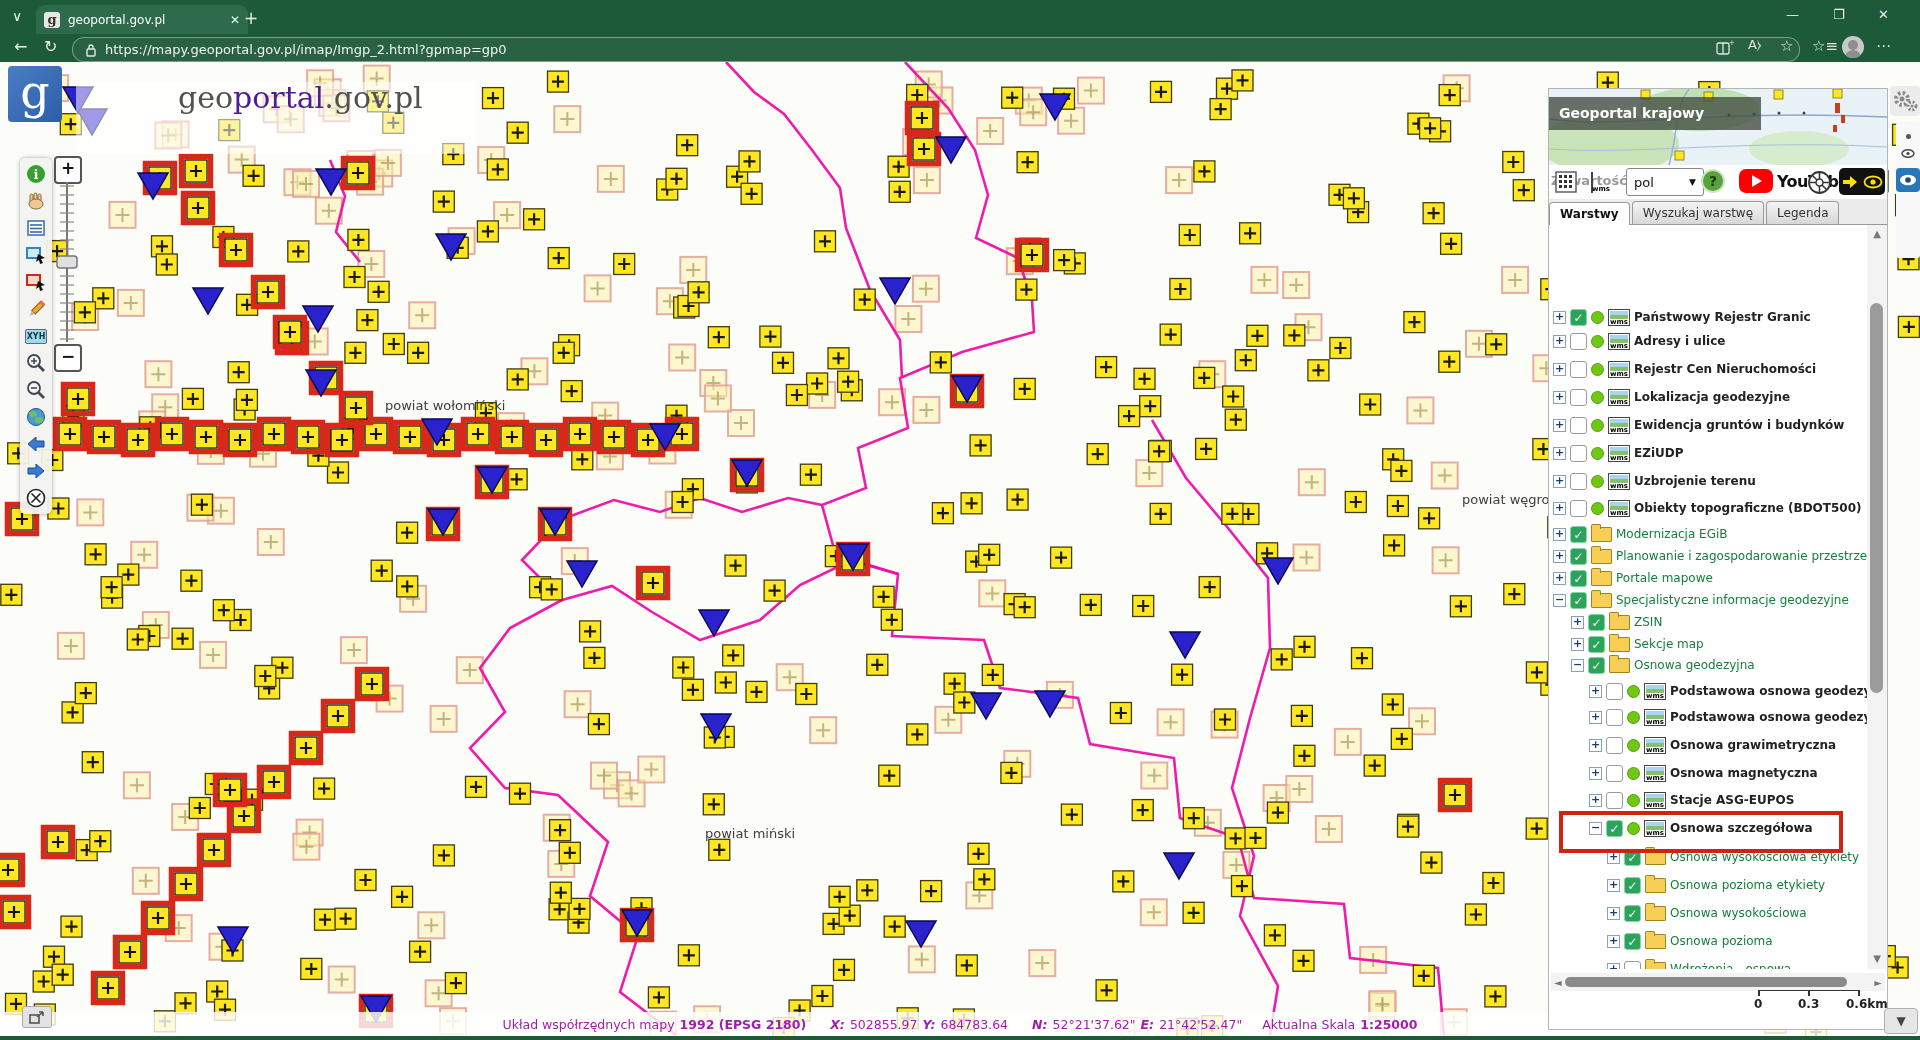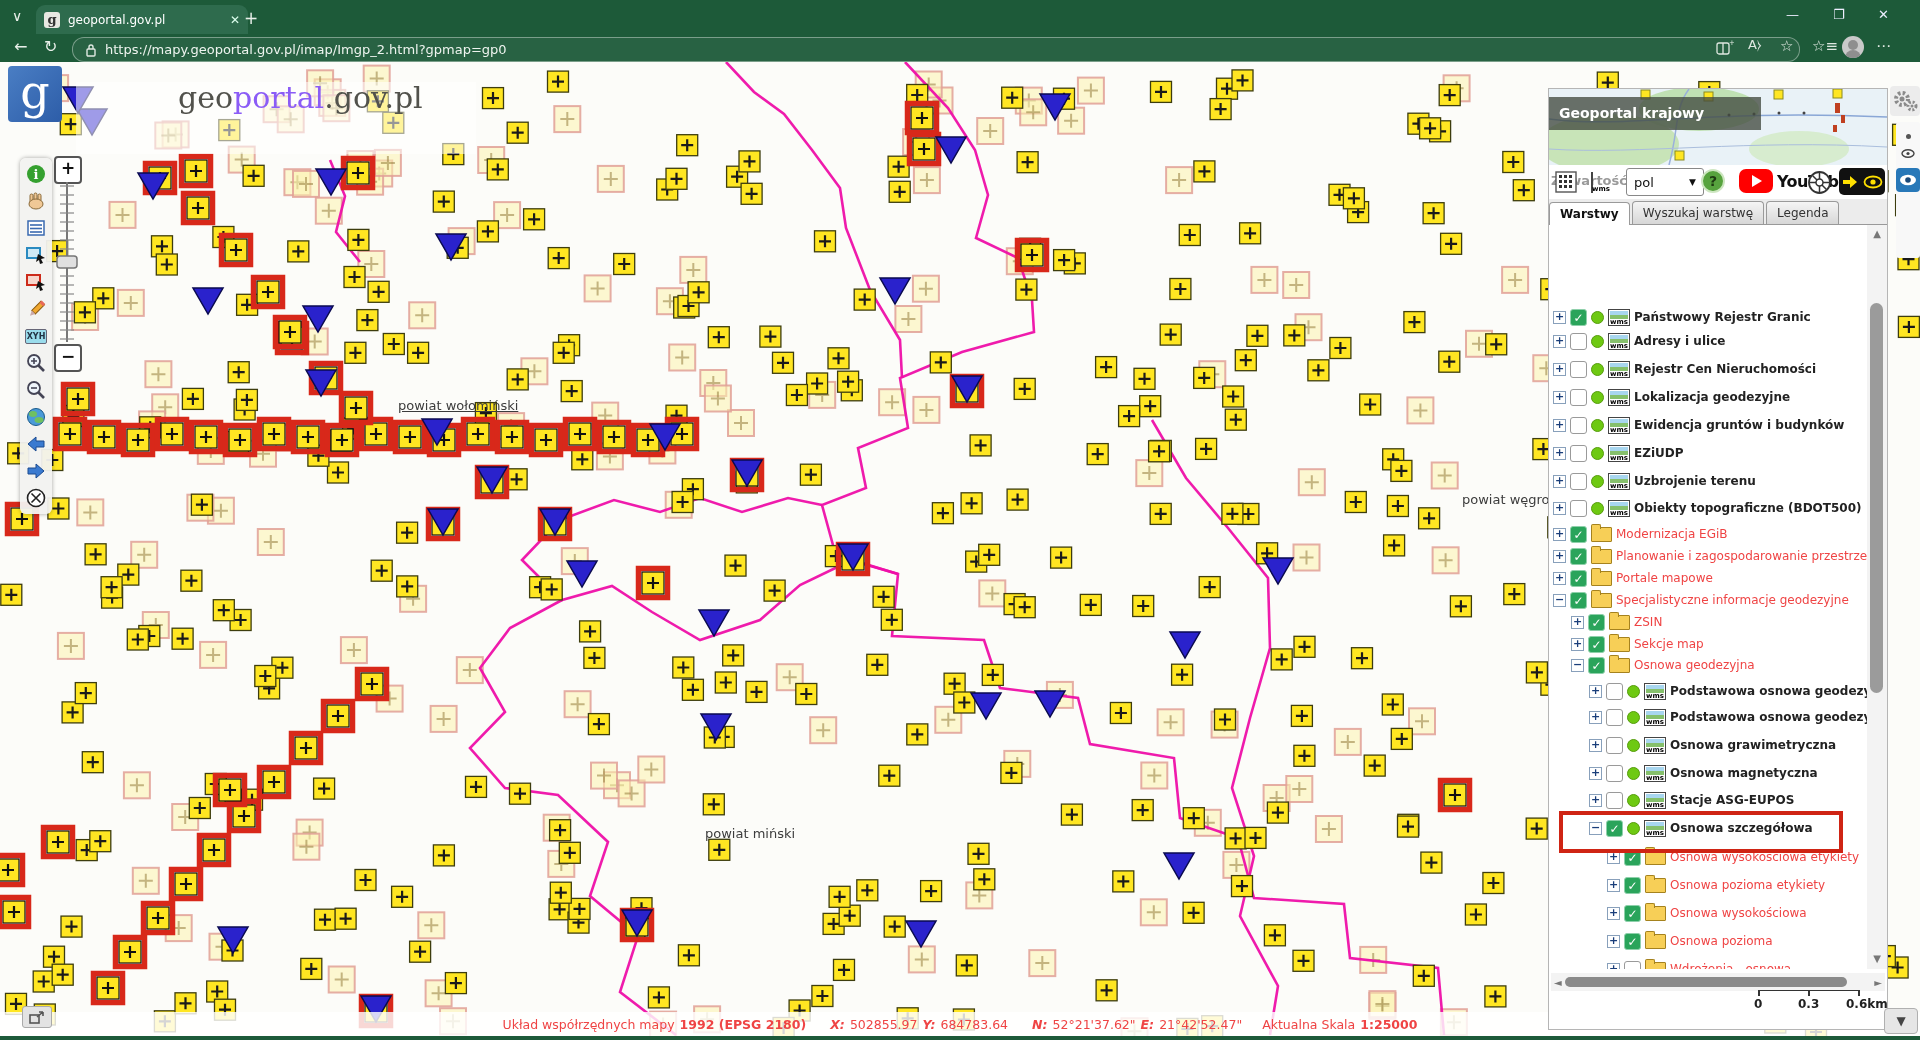--- a/index.html
+++ b/index.html
@@ -25,35 +25,35 @@
   #avatar u{position:absolute;left:3px;top:14px;width:16px;height:10px;border-radius:8px 8px 0 0;background:#8e8e8e;}
   
   #vp{position:absolute;left:0;top:62px;width:1920px;height:978px;background:#fcfcf9;overflow:hidden;}
   #mapsvg{position:absolute;left:0;top:0;z-index:1;}
   .county{position:absolute;z-index:2;color:#3c3c3c;font-size:13px;white-space:nowrap;}
   
   #titleband{position:absolute;left:76px;top:20px;width:400px;height:72px;background:rgba(255,255,255,.55);z-index:3;}
   #logo{position:absolute;left:8px;top:4px;width:54px;height:56px;background:linear-gradient(135deg,#4a7ec4,#2d5da8);
         border-radius:4px;z-index:4;color:#fff;font-family:"DejaVu Serif",serif;font-size:46px;text-align:center;line-height:52px;}
   #sitetitle{position:absolute;left:178px;top:18px;z-index:4;font-family:"DejaVu Serif",serif;font-size:30px;color:#52524c;white-space:nowrap;}
-  #sitetitle .blu{color:#8b5cf6;}
+  #sitetitle .blu{color:#4c1d95;}
   #menubar{position:absolute;left:90px;top:66px;z-index:4;display:flex;gap:6px;}
   .menubtn{background:#aadcec;color:#173a4d;font-size:12px;padding:4px 8px;white-space:nowrap;}
   
   #ltools{position:absolute;left:20px;top:96px;width:32px;padding:5px 0;background:rgba(242,242,240,.95);
         border-radius:6px;box-shadow:0 0 4px rgba(0,0,0,.35);z-index:5;display:flex;flex-direction:column;align-items:center;gap:5px;}
   .tool{width:24px;height:22px;display:flex;align-items:center;justify-content:center;}
   .xyh{background:#9adcec;border:1px solid #667;border-radius:2px;font-size:8px;font-weight:bold;color:#234;padding:2px 1px;}
   
   #zslider{position:absolute;left:54px;top:94px;z-index:4;}
   .zbtn{position:absolute;left:0;width:24px;height:24px;background:#fff;border:2px solid #555;border-radius:4px;
         font-size:17px;font-weight:bold;color:#111;text-align:center;line-height:20px;}
   
   #statusbar{position:absolute;left:0;top:950px;width:1920px;height:24px;background:rgba(255,255,255,.82);z-index:3;
-        display:flex;align-items:center;justify-content:center;font-size:12.5px;color:#ef4444;gap:5px;white-space:nowrap;}
+        display:flex;align-items:center;justify-content:center;font-size:12.5px;color:#a21caf;gap:5px;white-space:nowrap;}
   #statusbar b{font-weight:bold;}
   #statusbar i{font-weight:bold;font-style:italic;}
   #greenstrip{position:absolute;left:0;top:974px;width:1920px;height:4px;background:#1d5a39;z-index:8;}
   #expandbtn{position:absolute;left:22px;top:944px;width:28px;height:20px;background:#e3e3e3;border:1px solid #aaa;
         border-radius:3px;z-index:4;display:flex;align-items:center;justify-content:center;}
   
   #panel{position:absolute;left:1548px;top:26px;width:340px;height:942px;background:#fff;z-index:6;
         border:1px solid #b5b5b5;box-sizing:border-box;}
   #minimap{position:absolute;left:0;top:0;width:338px;height:80px;overflow:hidden;background:#e7f1f6;}
   #mmbanner{position:absolute;left:0;top:8px;width:202px;height:33px;background:rgba(66,74,64,.78);color:#fff;
@@ -83,21 +83,21 @@
       font-size:11px;font-weight:bold;text-align:center;line-height:10px;flex:0 0 13px;}
   .cb{width:17px;height:17px;box-sizing:border-box;border-radius:3px;flex:0 0 17px;text-align:center;font-size:12px;line-height:16px;}
   .cb.ck{background:#2aa45b;border:1px solid #8fd0ab;color:#fff;font-weight:bold;}
   .cb.un{background:#fff;border:1px solid #9a9a9a;color:transparent;}
   .dot{width:13px;height:13px;border-radius:50%;background:#6ec912;border:1px solid #569c0c;box-sizing:border-box;flex:0 0 13px;}
   .wmsi{width:22px;height:17px;box-sizing:border-box;border:1px solid #444;background:#fff;position:relative;flex:0 0 22px;}
   .wmsi i{position:absolute;left:1px;right:1px;top:1px;height:8px;background:linear-gradient(#a8d6ef 55%,#86c06c 55%);}
   .wmsi b{position:absolute;left:0;right:0;bottom:-1px;font-size:7px;font-weight:bold;color:#000;text-align:center;font-style:normal;}
   .fold{width:19px;height:13px;background:#f7cf57;border:1px solid #a5821e;border-radius:1px;position:relative;flex:0 0 19px;}
   .fold:before{content:"";position:absolute;left:-1px;top:-4px;width:8px;height:4px;background:#f7cf57;border:1px solid #a5821e;border-bottom:none;border-radius:2px 2px 0 0;}
-  .lb{font-size:12px;color:#ef4444;}
+  .lb{font-size:12px;color:#15803d;}
   .lb.bb{font-weight:bold;color:#222;}
   #redbox{position:absolute;left:10px;top:722px;width:276px;height:34px;border:4px solid #cf2414;z-index:4;pointer-events:none;}
   
   #vscroll{position:absolute;left:318px;top:136px;width:20px;height:744px;background:#f3f3f3;}
   #vthumb{position:absolute;left:3px;top:78px;width:13px;height:390px;background:#9b9b9b;border-radius:7px;}
   .sarrow{position:absolute;left:0;width:20px;text-align:center;color:#777;font-size:10px;}
   #hscroll{position:absolute;left:2px;top:884px;width:334px;height:18px;background:#f3f3f3;display:flex;align-items:center;}
   #hthumb{position:absolute;left:14px;top:4px;width:282px;height:10px;background:#8a8a8a;border-radius:5px;}
   
   #gears{position:absolute;left:1890px;top:24px;width:30px;height:30px;background:#ececec;border-radius:4px;z-index:6;display:flex;align-items:center;justify-content:center;}
@@ -805,21 +805,21 @@
         <use href="#mk-t" x="1179.0" y="802.0"></use>
         <use href="#mk-t" x="376.0" y="945.0"></use>
         <use href="#mk-t" x="233.0" y="876.0"></use>
         <use href="#mk-t" x="92.0" y="58.0"></use>
         <use href="#mk-t" x="78.0" y="36.0"></use>
         <use href="#mk-y" x="1774" y="954"></use>
         <use href="#mk-y" x="1816" y="970"></use>
       </g>
   </svg>
   <div id="maplabels">
-      <div class="county" style="left: 398px; top: 336px; text-decoration: underline;">powiat wołomiński</div>
+      <div class="county" style="left: 385px; top: 336px;">powiat wołomiński</div>
       <div class="county" style="left: 705px; top: 764px;">powiat miński</div>
       <div class="county" style="left: 1462px; top: 430px;">powiat węgrowski</div>
     </div>
 
   <div id="titleband"></div>
   <div id="logo"><span>g</span></div>
   <div id="sitetitle"><span>geo</span><span class="blu">portal</span><span>.gov.pl</span></div>
 
   <div id="ltools">
     <div class="tool">

